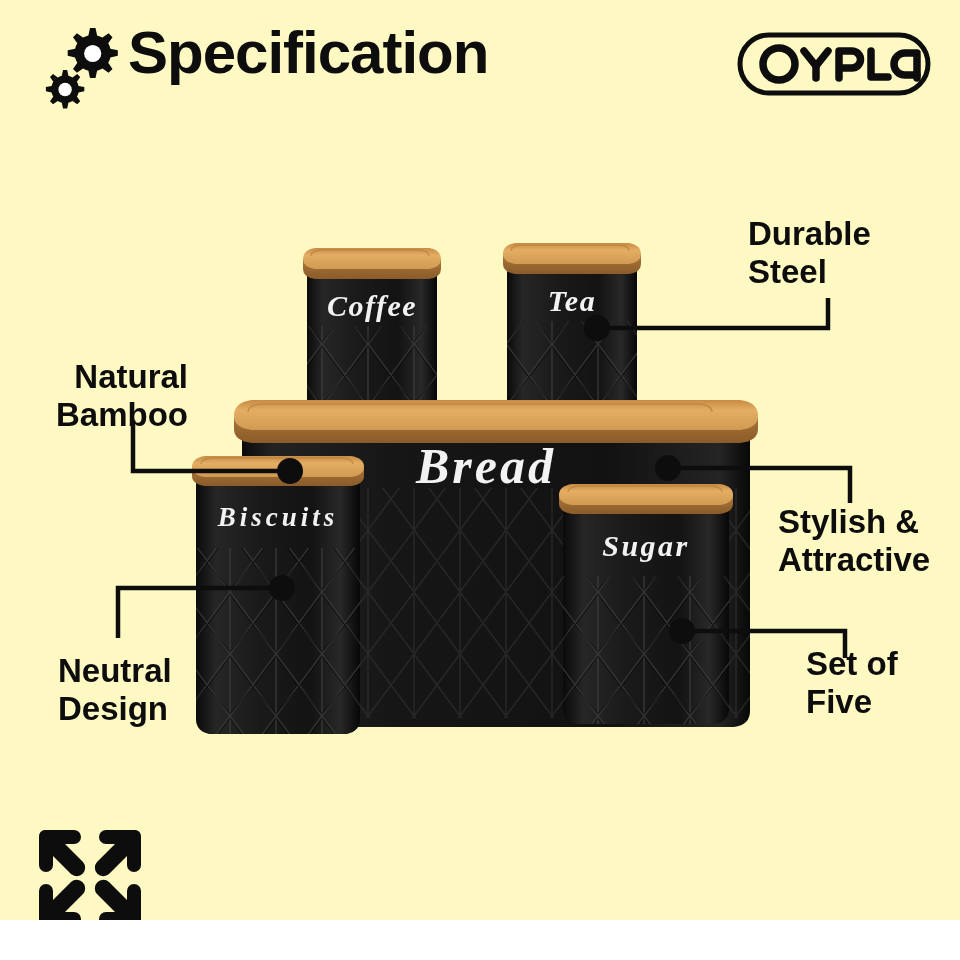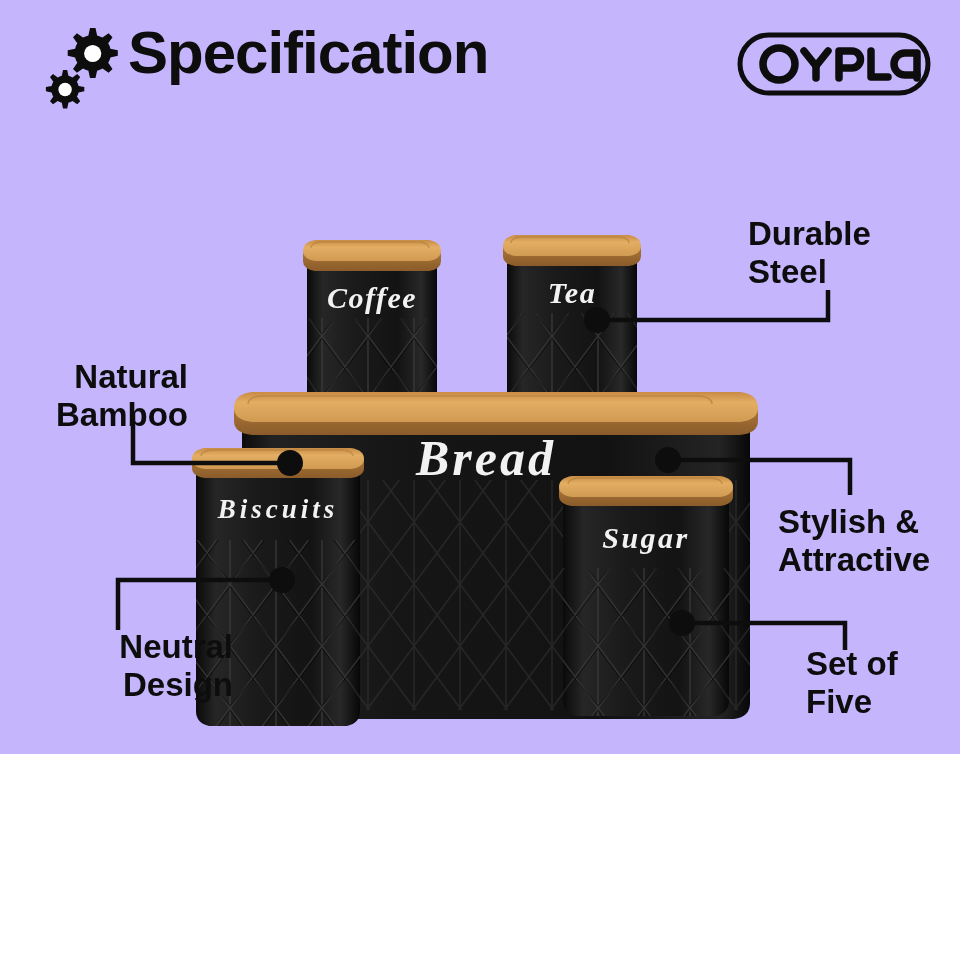--- a/index.html
+++ b/index.html
@@ -6,22 +6,22 @@
     margin: 0;
     padding: 0;
     background: #ffffff;
   }
   body {
     font-family: "Liberation Sans", sans-serif;
   }
   #page {
     position: relative;
     width: 960px;
-    height: 754px;
-    background: #c4b5fd;
+    height: 920px;
+    background: #fef9c3;
     overflow: hidden;
     text-decoration: underline;
   }
 
   
   #header-gears {
     position: absolute;
     left: 38px;
     top: 26px;
     width: 86px;
@@ -43,21 +43,21 @@
     right: 28px;
     top: 31px;
     width: 196px;
     height: 66px;
   }
 
   
   #product-stage {
     position: absolute;
     left: 0;
-    top: 150px;
+    top: 158px;
     width: 960px;
     height: 640px;
   }
 
   
   .callout-label {
     position: absolute;
     font-size: 33px;
     font-weight: 700;
     color: #0d0d0d;
@@ -289,21 +289,21 @@
 
   <div class="callout-label align-left" style="left:778px; top:495px; width:180px;margin-top:8px;">Stylish &amp;
 Attractive</div>
 
   <div class="callout-label align-right" style="left:24px; top:358px; width:164px;">Natural
 Bamboo</div>
 
   <div class="callout-label align-left" style="left:806px; top:645px; width:150px;">Set of
 Five</div>
 
-  <div class="callout-label align-left" style="left:58px; top:628px; width:175px;text-align:right;">Neutral
+  <div class="callout-label align-left" style="left:58px; top:652px; width:175px;">Neutral
 Design</div>
 
   <div id="dimensions-block">
     <div id="expand-icon">
       <svg viewBox="0 0 108 112" width="108" height="112" aria-hidden="true">
         <g fill="#0d0d0d">
 
           <path d="M8 8 h30 a7 7 0 0 1 0 14 h-9 l18 18 a8.5 8.5 0 0 1 -12 12 l-18-18 v9 a7 7 0 0 1 -14 0 v-28 a7 7 0 0 1 5-7 z"></path>
 
           <path d="M100 8 h-30 a7 7 0 0 0 0 14 h9 l-18 18 a8.5 8.5 0 0 0 12 12 l18-18 v9 a7 7 0 0 0 14 0 v-28 a7 7 0 0 0 -5-7 z"></path>

